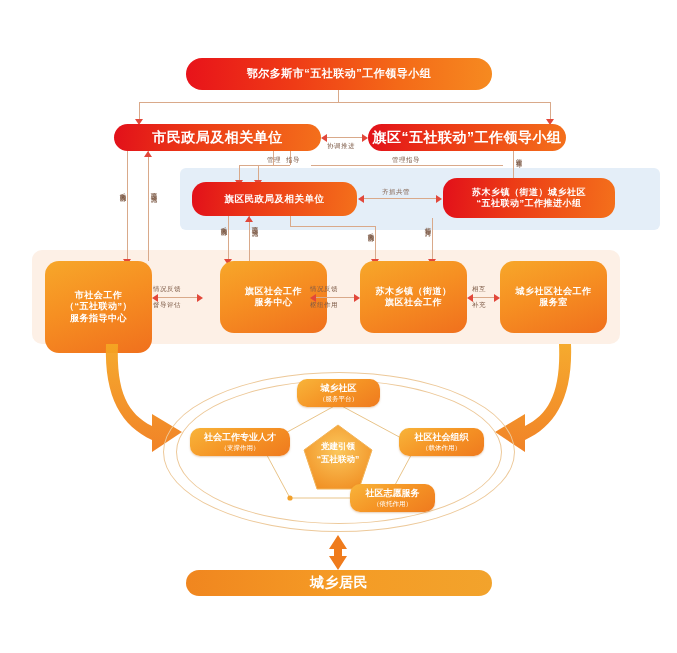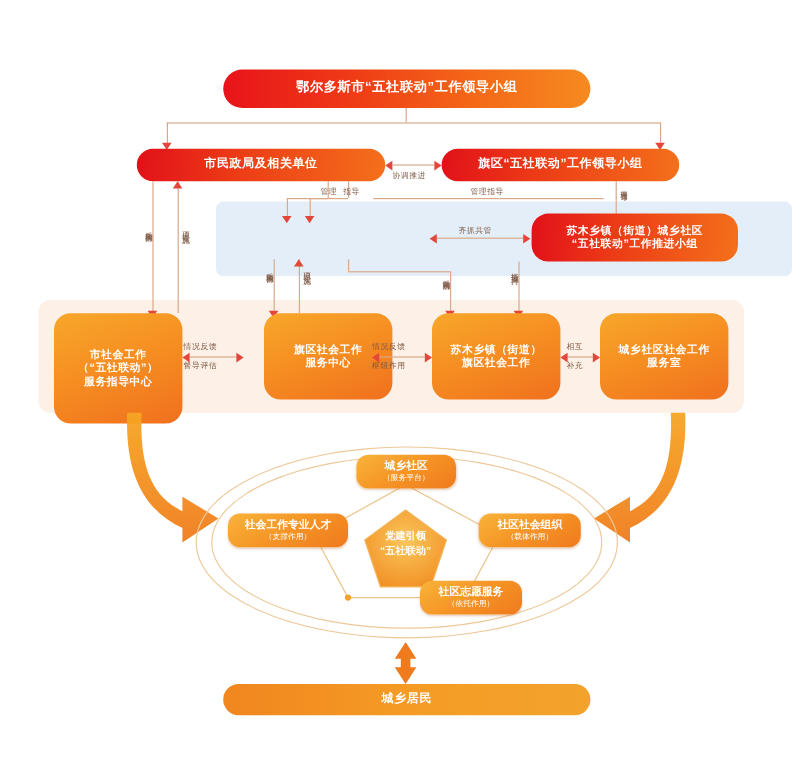--- a/index.html
+++ b/index.html
@@ -76,21 +76,21 @@
     color:#fff;border-radius:10px;text-align:left;
     background:linear-gradient(150deg,#f8b43a 0%,#f59425 50%,#ef7a1e 100%);
     box-shadow:0 1px 2px rgba(180,110,40,.35);
   }
   .pn-main{font-size:9px;font-weight:bold;line-height:1.2;}
   .pn-sub{font-size:6.5px;line-height:1.3;margin-top:1px;}
   .ellipse{
     position:absolute;border:1px solid #edc99a;border-radius:50%;
   }
   .t1{font-size:11px;}
-  .t2{font-size:10px;}
+  .t2{font-size:14px;}
   .t3{font-size:9.5px;}
   .t4{font-size:9px;}
 </style>
 </head>
 <body>
 
 <div id="stage">
 
   <div class="band-blue" style="left:180px;top:168px;width:480px;height:62px;"></div>
   <div class="band-peach" style="left:32px;top:250px;width:588px;height:94px;"></div>
@@ -130,20 +130,23 @@
   <div class="arrow-d" style="left:254px;top:180px;"></div>
   <div class="lbl" style="left:286px;top:156px;">指导</div>
 
   <div class="vline" style="left:513px;top:151px;height:31px;"></div>
   <div class="arrow-d" style="left:509px;top:180px;"></div>
   <div class="vlbl" style="left:514px;top:154px;font-size:6px;">管理指导</div>
 
   <div class="hline" style="left:311px;top:165px;width:192px;"></div>
   <div class="lbl" style="left:392px;top:156px;">管理指导</div>
 
+  <div class="box r-red2 t3" style="left:192px;top:182px;width:165px;height:34px;">
+    <span>旗区民政局及相关单位</span>
+  </div>
   <div class="box r-red2 t4" style="left:443px;top:178px;width:172px;height:40px;">
     <div>
       <div>苏木乡镇（街道）城乡社区</div>
       <div>“五社联动”工作推进小组</div>
     </div>
   </div>
 
   <div class="hline" style="left:364px;top:198px;width:72px;"></div>
   <div class="arrow-l" style="left:358px;top:195px;"></div>
   <div class="arrow-r" style="left:436px;top:195px;"></div>

